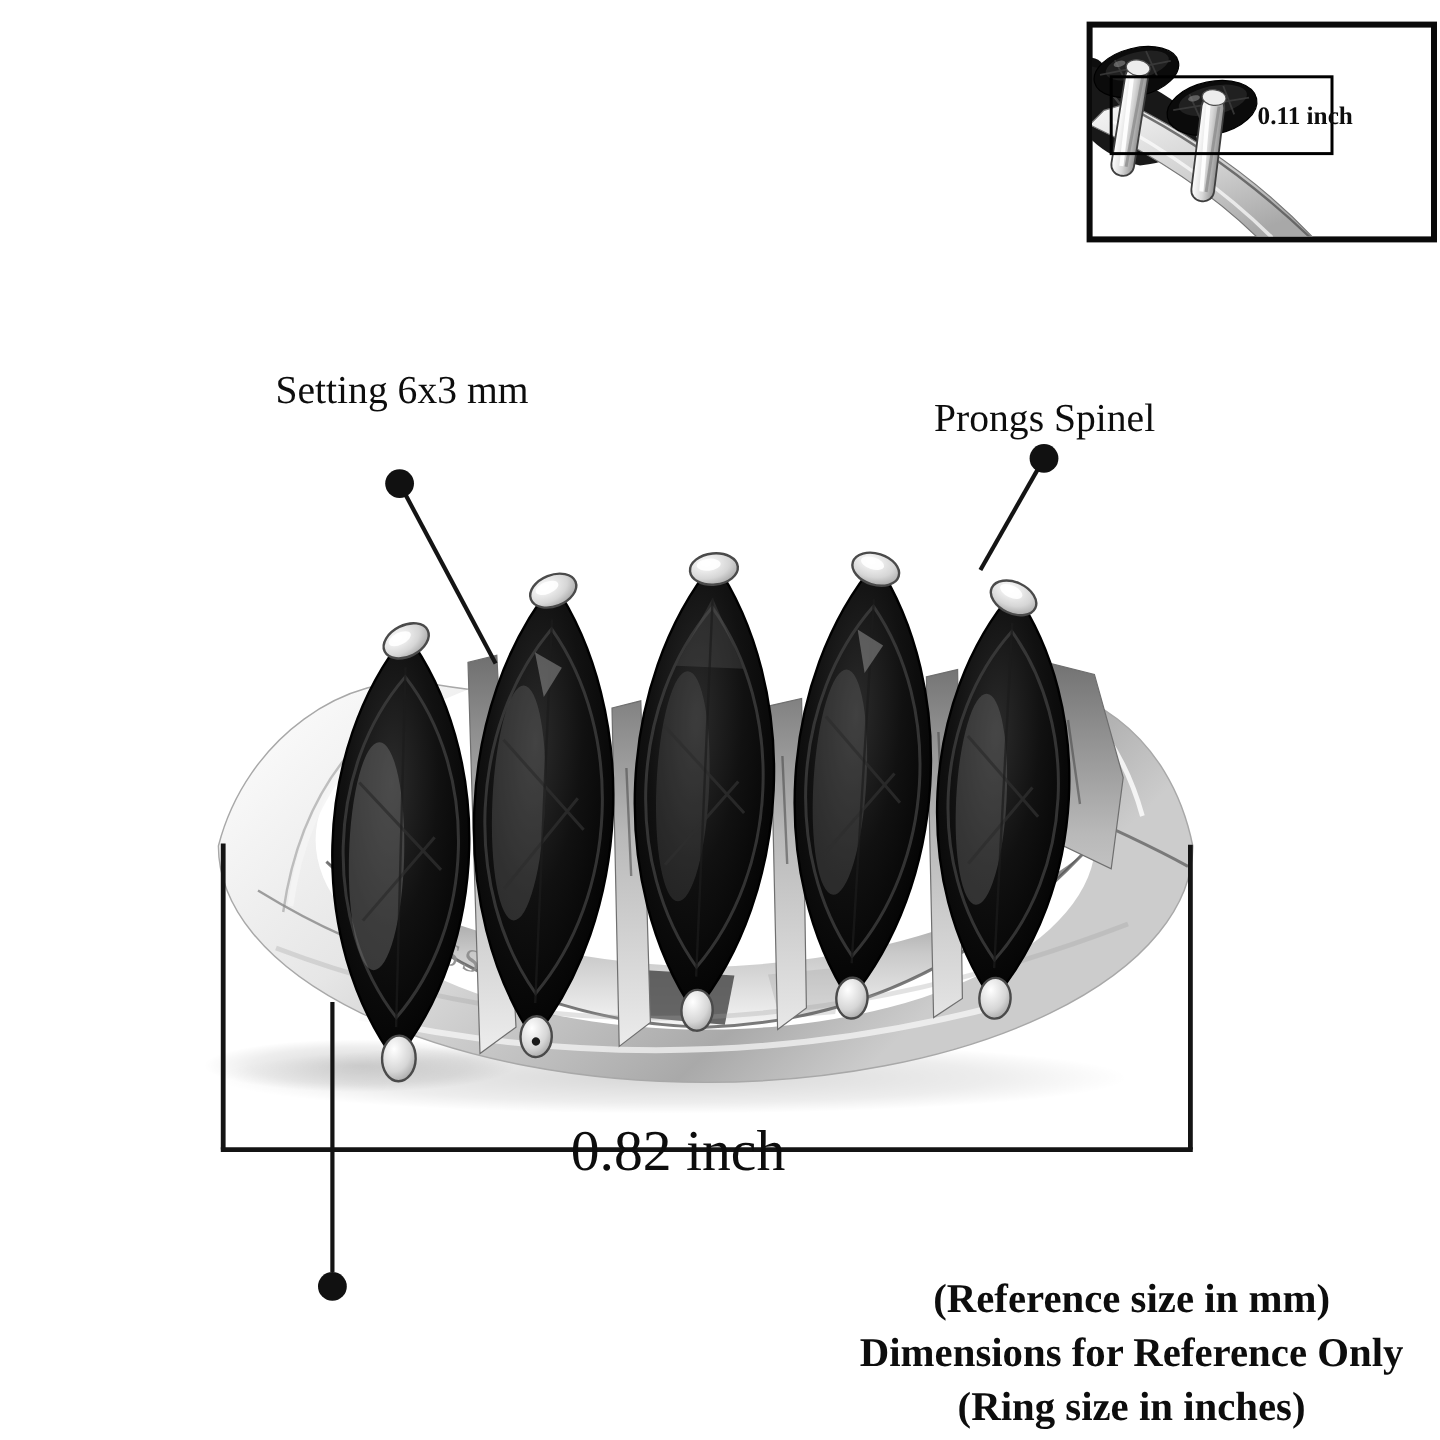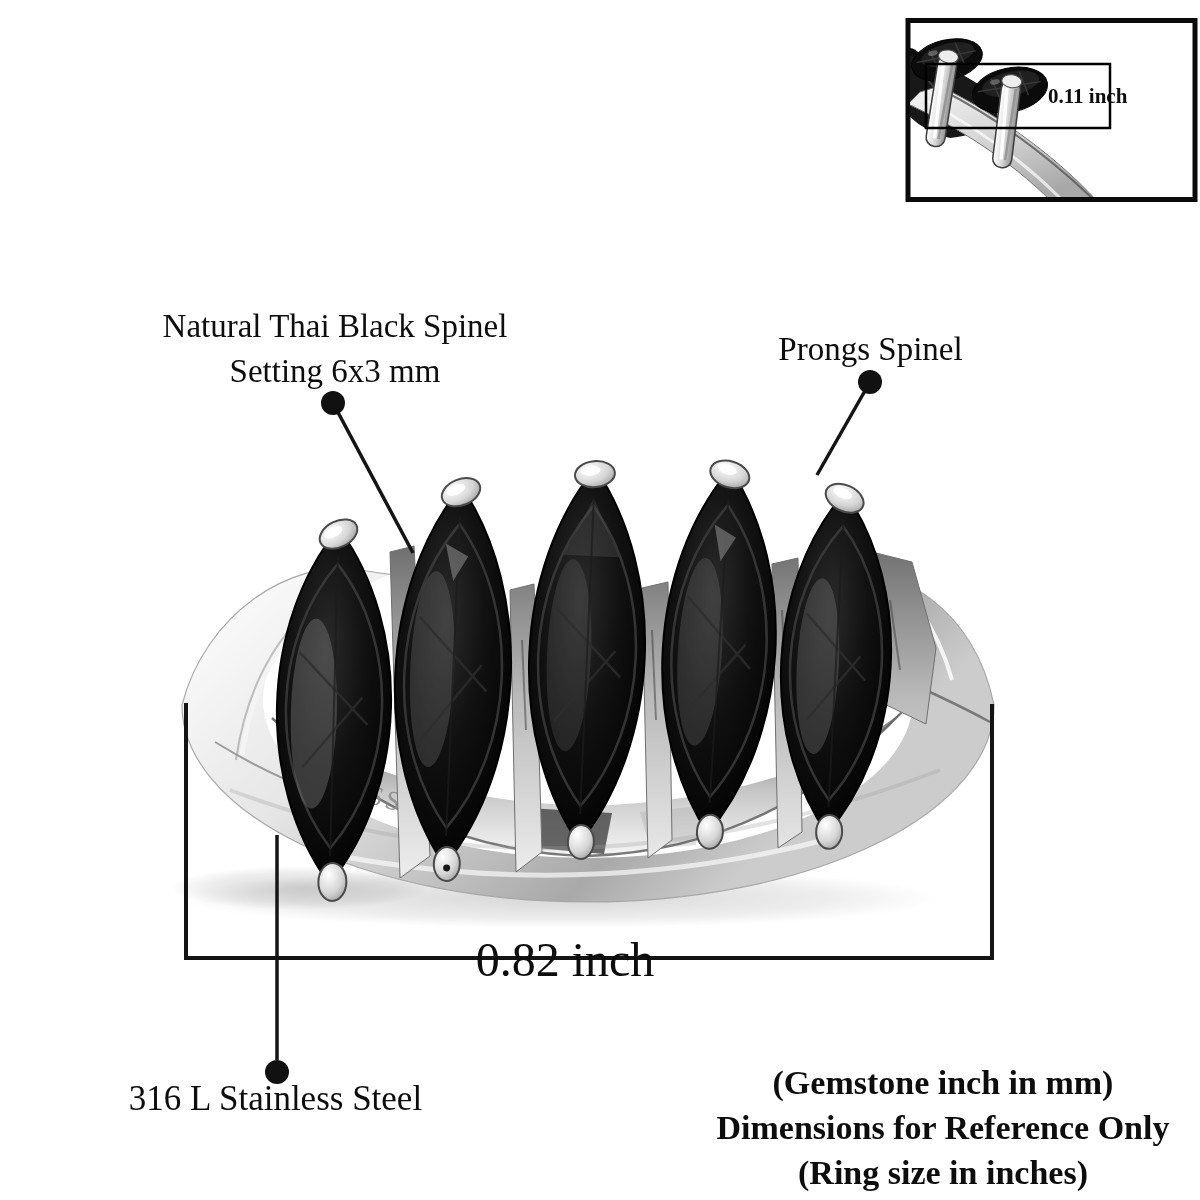--- a/index.html
+++ b/index.html
@@ -236,31 +236,29 @@
           <path d="M-4,-34 L-1,40" stroke="#ffffff" stroke-width="3.5" opacity="0.95"></path>
           <path d="M5,-32 L3,40" stroke="#888888" stroke-width="2.5" opacity="0.7"></path>
           <ellipse cy="-39" rx="10" ry="6.5" fill="#ededed" stroke="#4f4f4f"></ellipse>
         </g>
       </g>
       <rect x="926" y="64" width="184" height="64" fill="none" stroke="#000000" stroke-width="2.5"></rect>
     </g>
   </svg>
 
   <div class="lbl lbl-gemstone">
-    <div>Natural Thai Black Spinel</div>
     <div>Setting 6x3 mm</div>
   </div>
 
   <div class="lbl lbl-prongs">Prongs Spinel</div>
 
   <div class="lbl lbl-width">0.82 inch</div>
 
-  <div class="lbl lbl-material">316 L Stainless Steel</div>
 
   <div class="footer-note">
-    <div>(Gemstone inch in mm)</div>
+    <div>(Reference size in mm)</div>
     <div>Dimensions for Reference Only</div>
     <div>(Ring size in inches)</div>
   </div>
 
   <div class="inset-dim-label">0.11 inch</div>
 
 </div>
 
 </body></html>

